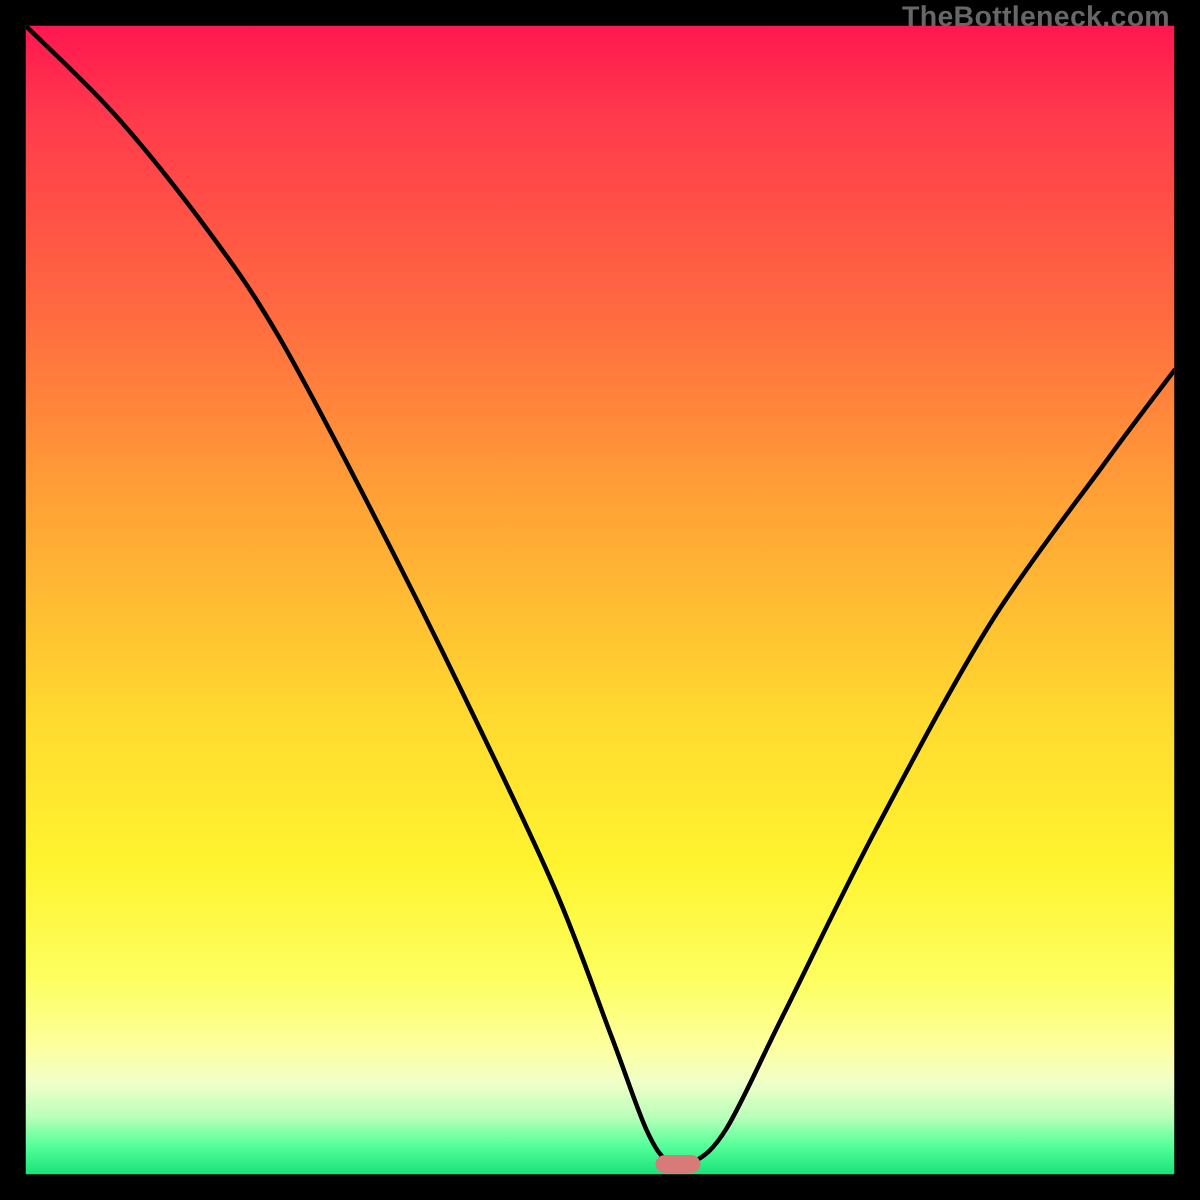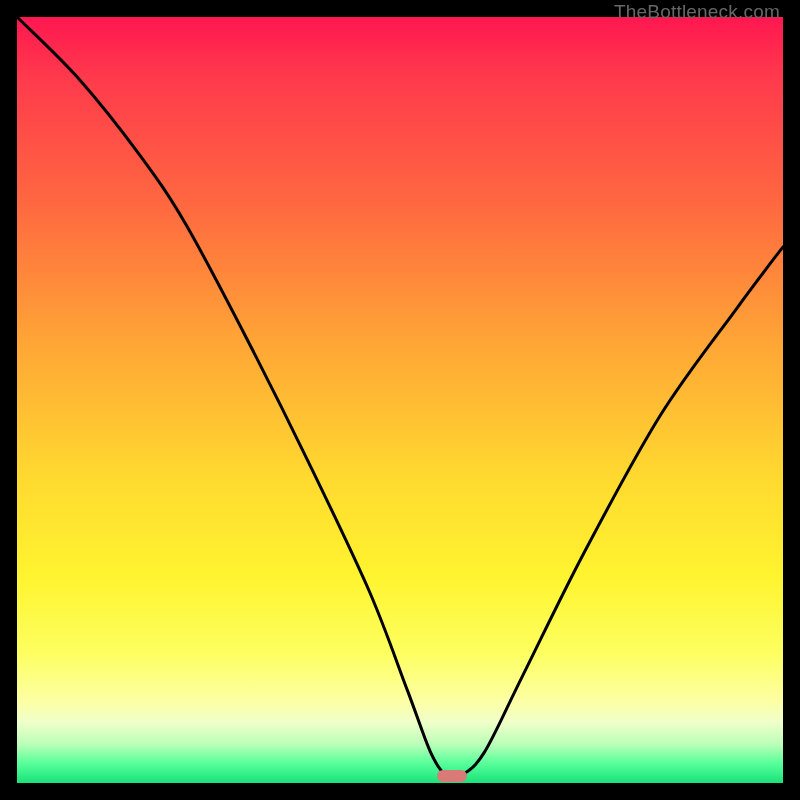--- a/index.html
+++ b/index.html
@@ -55,21 +55,21 @@
     position: absolute;
     background: #d77a78;
     border-radius: 9px;
   }
   .watermark {
     position: absolute;
     top: 1px;
     right: 20px;
     color: #676767;
     font-size: 19px;
-    font-weight: 400;
+    font-weight: 700;
     letter-spacing: 0.2px;
     user-select: none;
   }
 </style>
 </head>
 <body>
 
 <div class="frame">
   <div class="plot-area">
     <div class="gradient-bg"></div>

